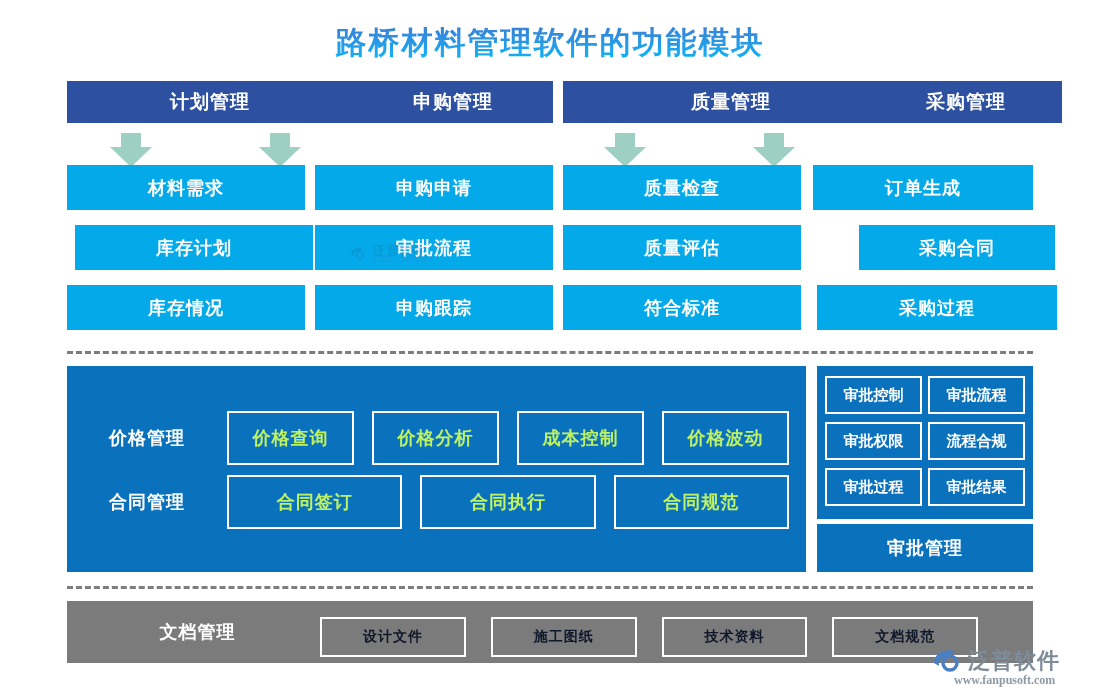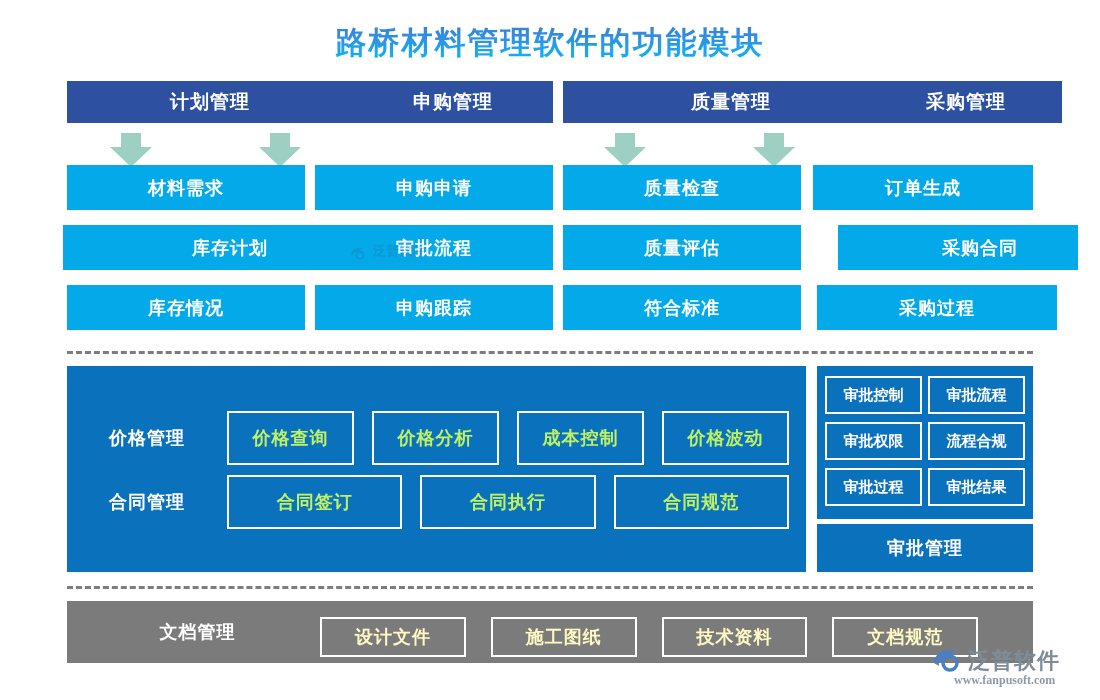--- a/index.html
+++ b/index.html
@@ -254,25 +254,25 @@
   .footer-cells {
     flex: 1 1 auto;
     display: flex;
     gap: 25px;
     padding-right: 55px;
   }
   .footer-cell {
     flex: 1 1 0;
     height: 36px;
     border: 2px solid #ffffff;
-    color: #fef9c3;
+    color: #0f172a;
     display: flex;
     align-items: center;
     justify-content: center;
-    font-size: 18px;
+    font-size: 14px;
     font-weight: bold;
     letter-spacing: 1px;
     font-family: "DejaVu Serif", "Liberation Serif", serif;
     margin-top: 9px;
   }
 
   
   .logo {
     position: absolute;
     right: 8px;
@@ -360,33 +360,33 @@
   <div class="arrow" style="left:604px">
     <div class="shaft"></div>
       <div class="head"></div>
   </div>
   <div class="arrow" style="left:753px">
     <div class="shaft"></div>
       <div class="head"></div>
   </div>
 
   <div class="mbox" style="left:67px;  top:165px; width:238px;">材料需求</div>
-  <div class="mbox" style="left:63px;  top:225px; width:238px;padding-left:48px;">库存计划</div>
+  <div class="mbox" style="left:75px;  top:225px; width:238px;">库存计划</div>
   <div class="mbox" style="left:67px;  top:285px; width:238px;">库存情况</div>
 
   <div class="mbox" style="left:315px; top:165px; width:238px;">申购申请</div>
   <div class="mbox" style="left:315px; top:225px; width:238px;">审批流程</div>
   <div class="mbox" style="left:315px; top:285px; width:238px;">申购跟踪</div>
 
   <div class="mbox" style="left:563px; top:165px; width:238px;">质量检查</div>
   <div class="mbox" style="left:563px; top:225px; width:238px;">质量评估</div>
   <div class="mbox" style="left:563px; top:285px; width:238px;">符合标准</div>
 
   <div class="mbox" style="left:813px; top:165px; width:220px;">订单生成</div>
-  <div class="mbox" style="left:838px; top:225px; width:196px;padding-left:44px;">采购合同</div>
+  <div class="mbox" style="left:859px; top:225px; width:196px;">采购合同</div>
   <div class="mbox" style="left:817px; top:285px; width:240px;">采购过程</div>
 
   <div class="watermark">
     <svg class="wm-mark" viewBox="0 0 34 26">
       <path d="M2 14 C2 5, 12 1, 21 3 L14 9 C9 8, 5 11, 6 16 Z" fill="#2a5f9e"></path>
       <circle cx="17" cy="15" r="6" fill="none" stroke="#2a5f9e" stroke-width="3"></circle>
     </svg>
     <div>
       <div class="wm-txt">泛普软件</div>
       <div class="wm-sub">FANPU SOFTWARE</div>

